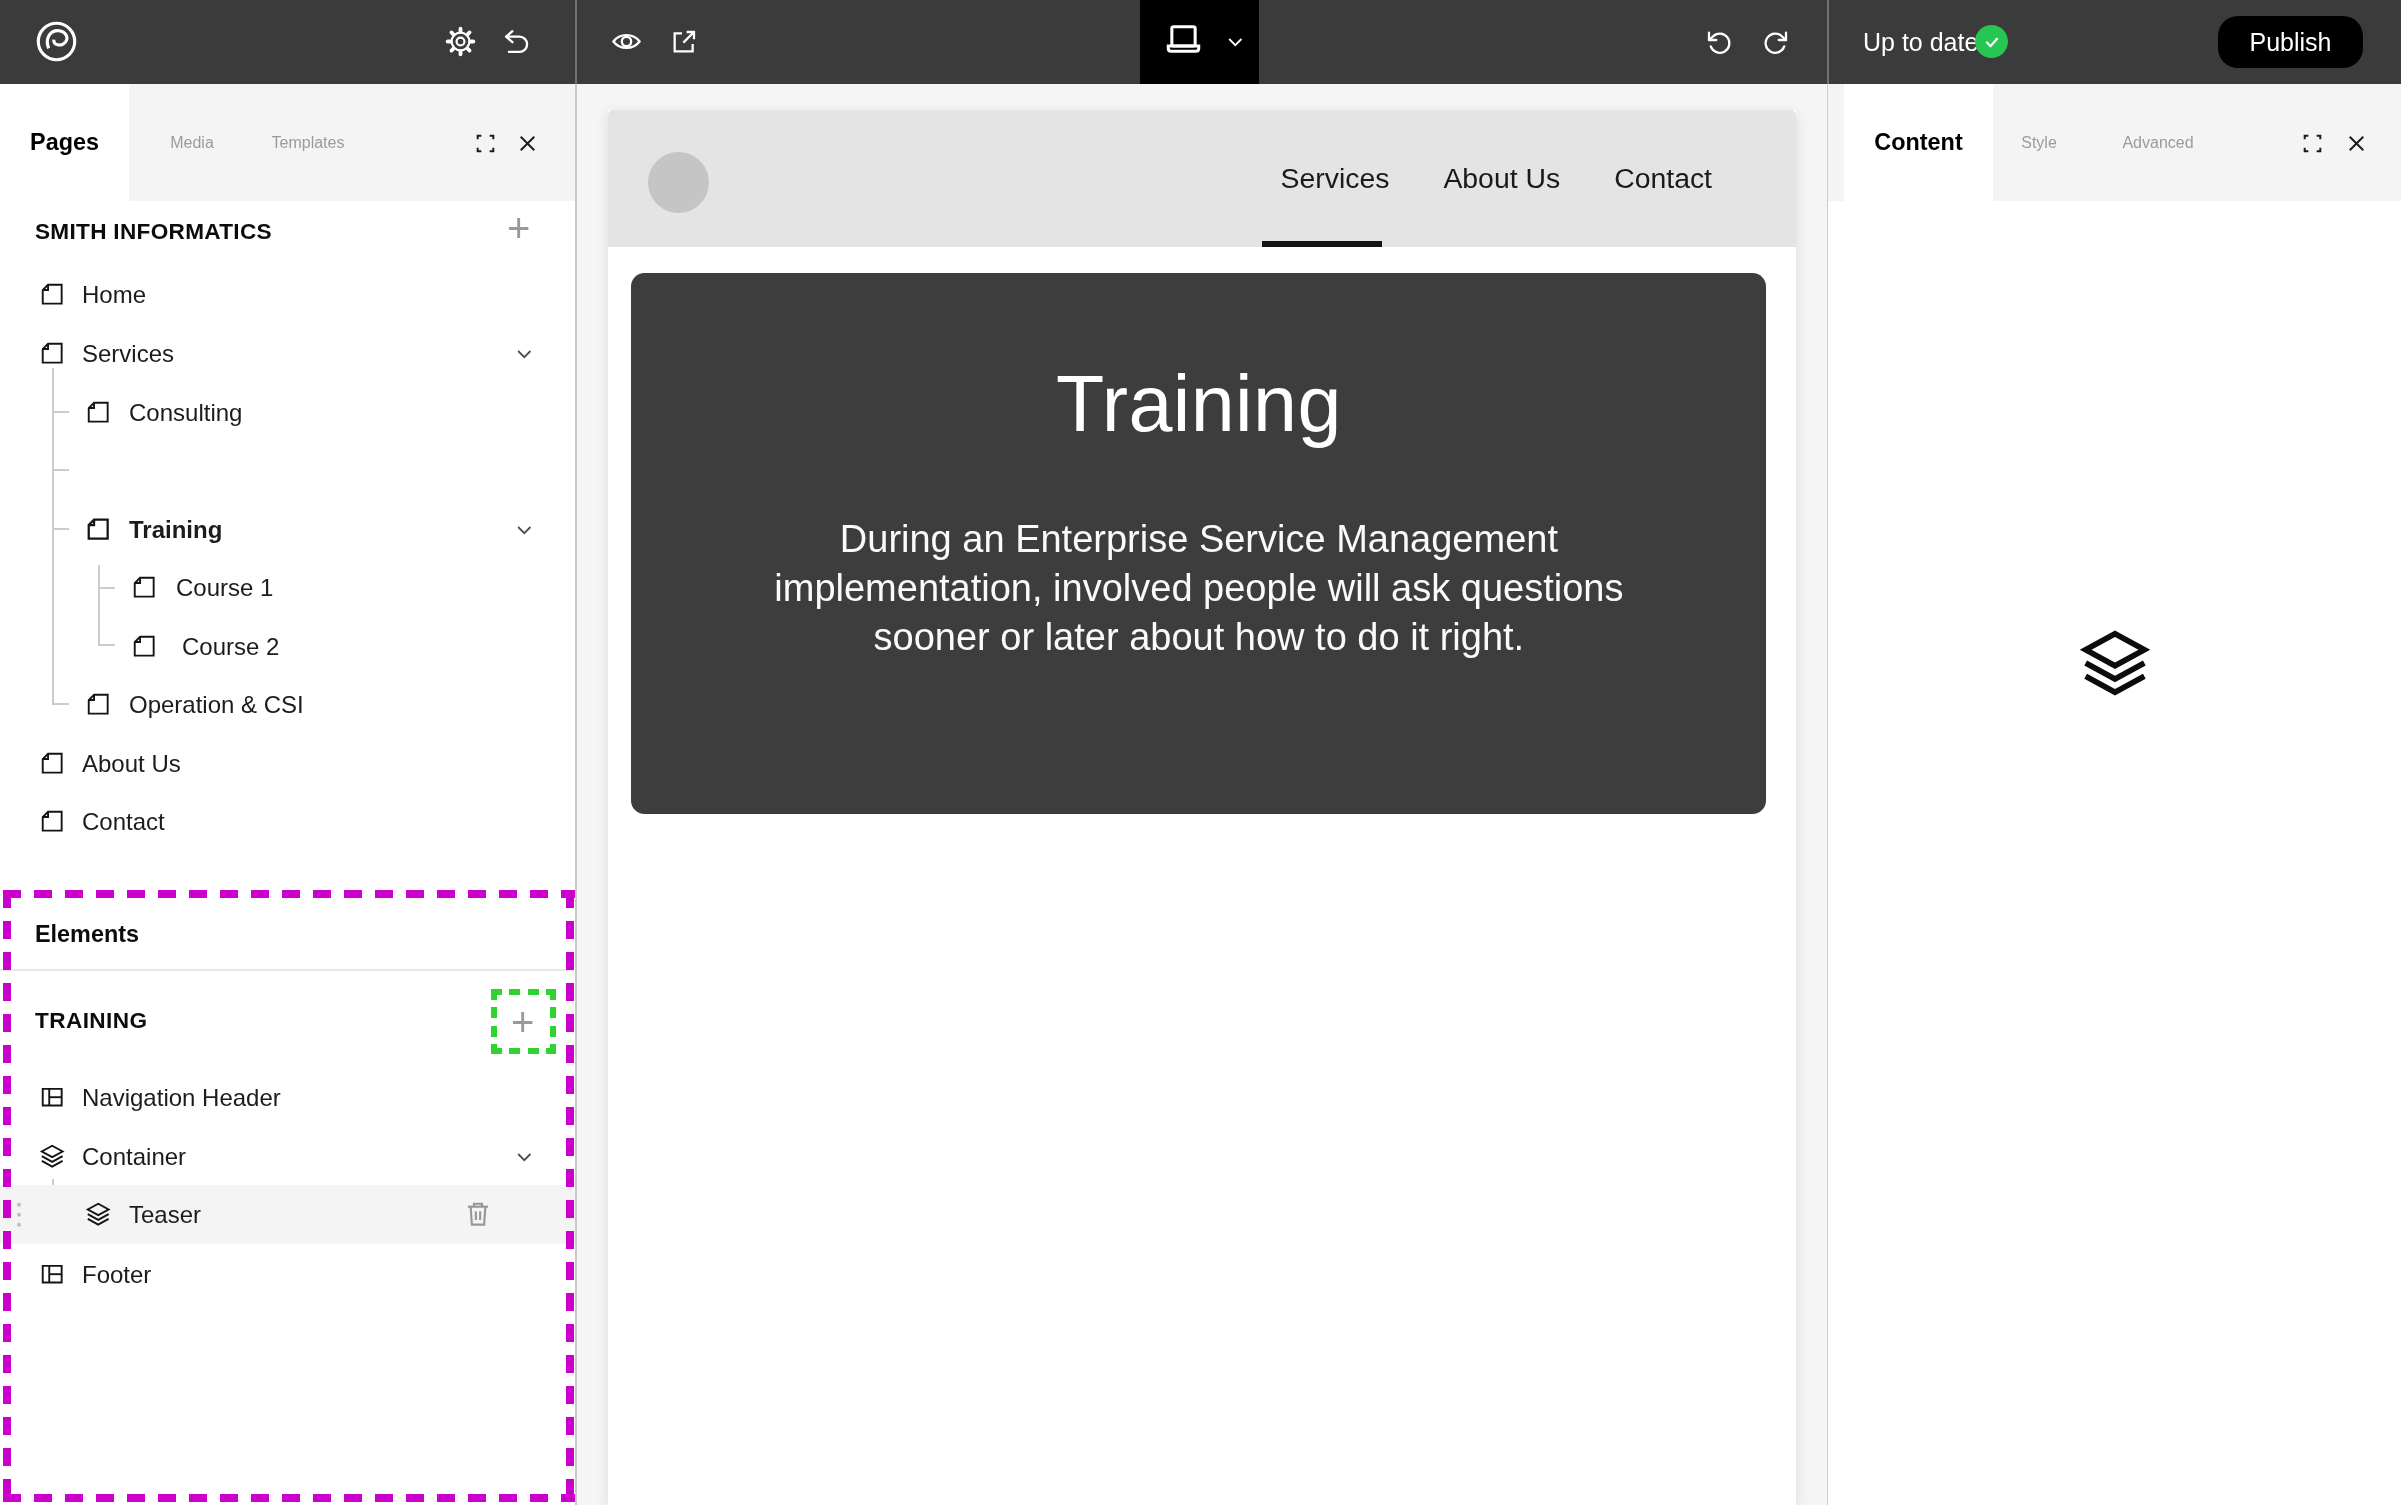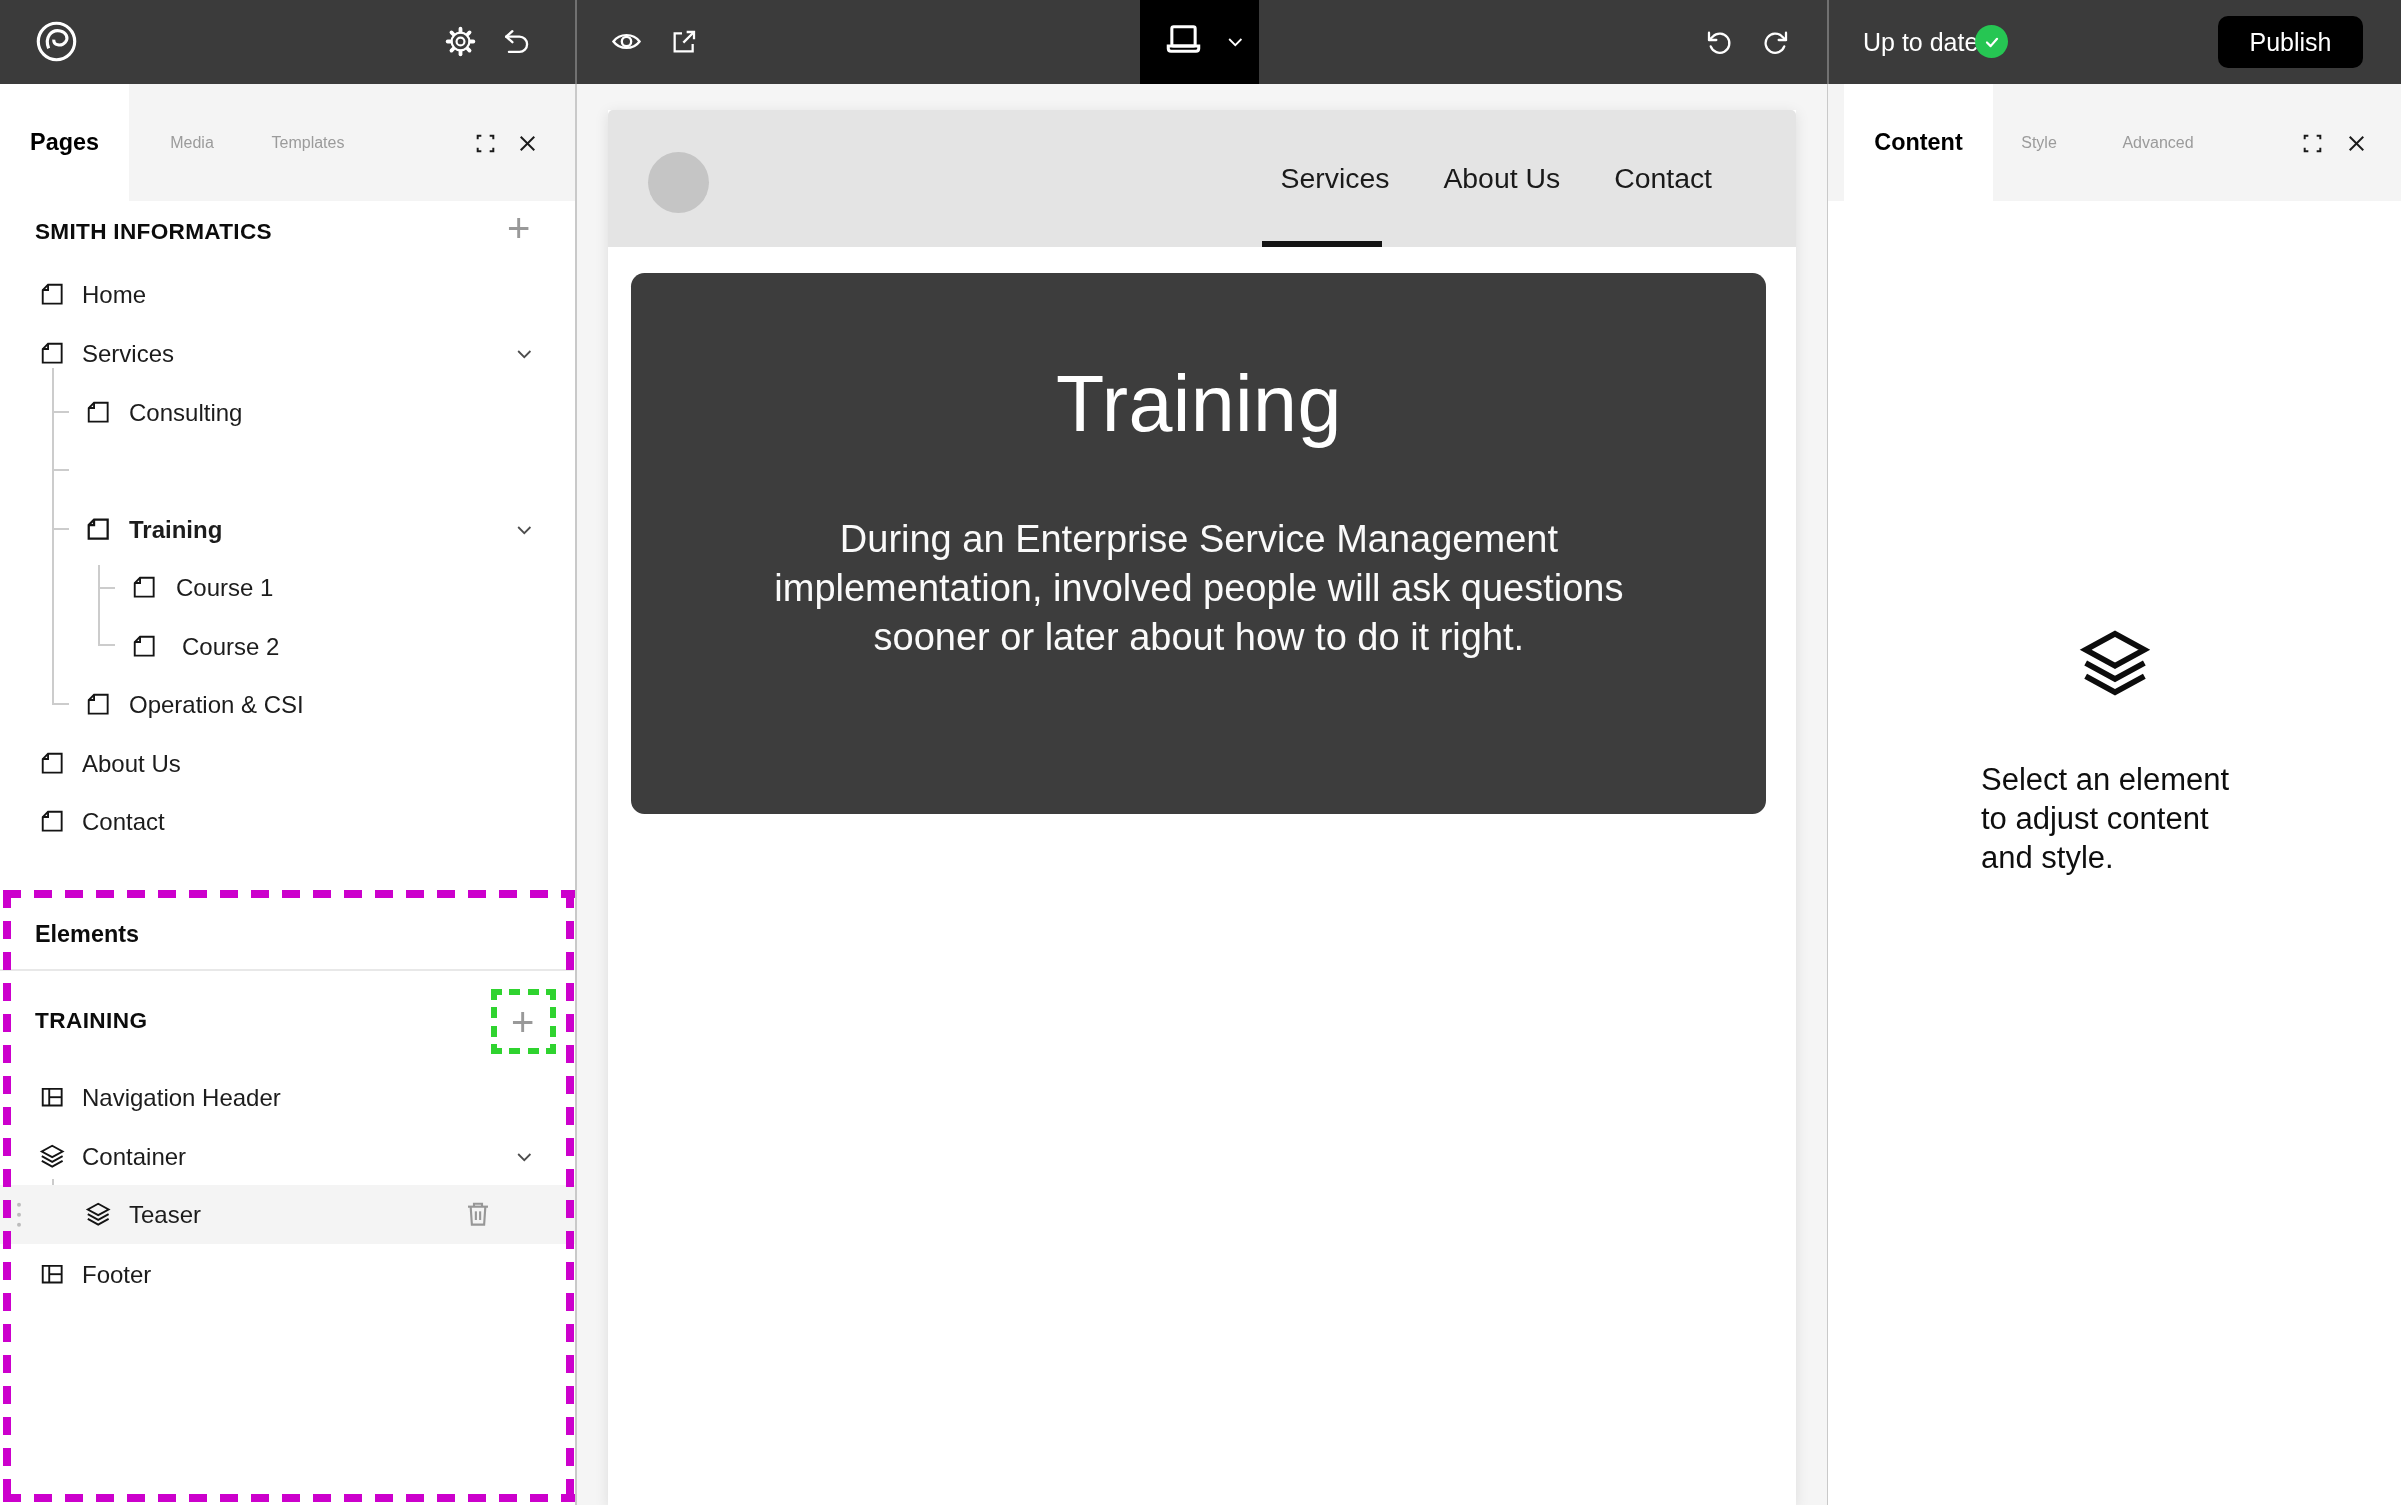--- a/index.html
+++ b/index.html
@@ -19,21 +19,21 @@
   body{font-family:"Liberation Sans","DejaVu Sans",sans-serif;color:var(--ink)}
   #app{position:relative;width:2401px;height:1505px;overflow:hidden;background:#b91c1c}
 
   
   .topbar{position:absolute;left:0;top:0;width:2401px;height:84px;background:var(--topbar_bg);color:#fff}
   .topbar .tsep{position:absolute;top:0;width:1.7px;height:84px;background:rgba(255,255,255,.28)}
   .tico{position:absolute;color:#fff}
   .devicebox{position:absolute;left:1140px;top:0;width:119px;height:84px;background:#000}
   .status-label{position:absolute;left:1863px;top:0;height:84px;line-height:84px;font-size:25px;color:#fff;white-space:nowrap}
   .status-check{position:absolute;left:1975px;top:25px;width:33px;height:33px;border-radius:50%;background:var(--status_green);display:flex;align-items:center;justify-content:center}
-  .publish-btn{position:absolute;left:2218px;top:16px;width:145px;height:52px;background:#000;border:none;border-radius:10px;color:#fff;font-size:25px;font-family:inherit;cursor:pointer}
+  .publish-btn{position:absolute;left:2218px;top:16px;width:145px;height:52px;background:#000;border:none;border-radius:20px;color:#fff;font-size:25px;font-family:inherit;cursor:pointer}
 
   
   .lpanel{position:absolute;left:0;top:84px;width:577px;height:1421px;background:#fff;border-right:2.5px solid var(--panel_border)}
   .rpanel{position:absolute;left:1827px;top:84px;width:574px;height:1421px;background:#fff;border-left:1.7px solid var(--panel_border)}
   .tabbar{position:absolute;left:0;top:0;right:0;height:117px;background:var(--selection_bg)}
   .tab-active{position:absolute;top:0;height:117px;background:#fff;display:flex;align-items:center;justify-content:center;font-size:23.4px;font-weight:700;color:#000}
   .tab{position:absolute;top:0;height:117px;line-height:117px;font-size:16px;color:var(--muted);transform:translateX(-50%);white-space:nowrap;cursor:pointer}
   .tabicon{position:absolute;top:47px;width:25px;height:25px;color:#1a1a1a;cursor:pointer}
 
   .sec-head{position:absolute;left:35px;font-weight:700;color:#0c0c0c;white-space:nowrap}
@@ -378,21 +378,16 @@
           <use href="#d-fullscreen"></use>
         </svg>
       <svg class="tabicon" style="left:516px" viewBox="0 0 24 24" fill="none" stroke="currentColor" stroke-width="1.9">
           <use href="#d-x"></use>
         </svg>
     </div>
 
     <svg class="empty-icon" viewBox="0 0 24 24" fill="none" stroke="currentColor" stroke-width="1.7">
         <use href="#d-layers"></use>
       </svg>
-    <div class="empty-text">
-      <div>Select an element</div>
-      <div>to adjust content</div>
-      <div>and style.</div>
-    </div>
   </div>
 
 </div>
 
 
 </body></html>

